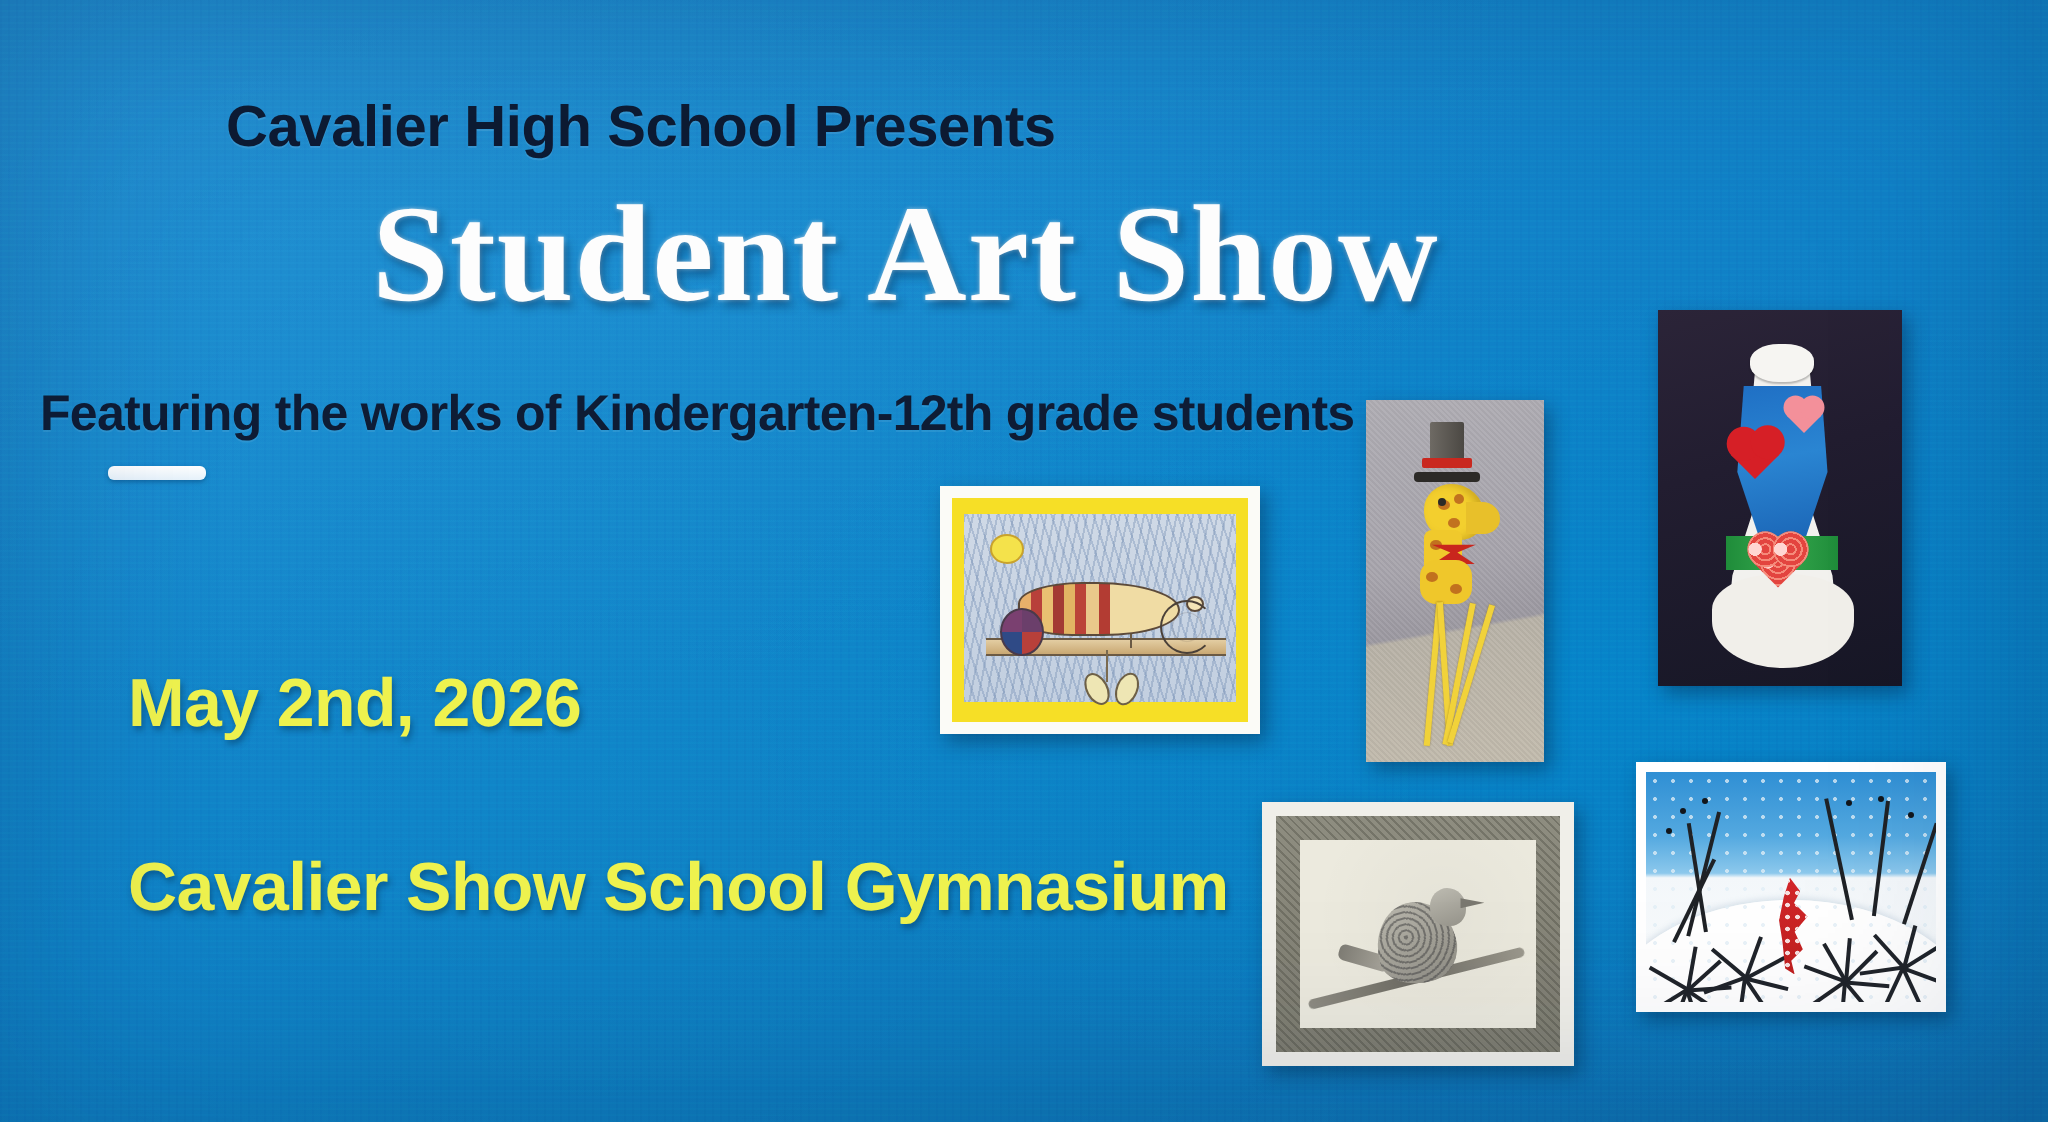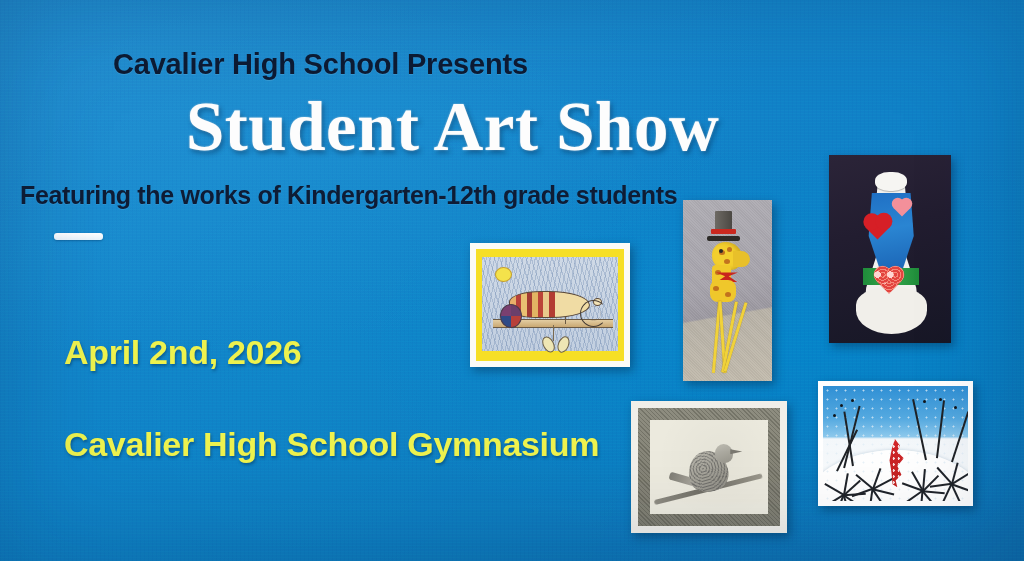--- a/index.html
+++ b/index.html
@@ -48,21 +48,21 @@
   }
   #title{
     left:186px; top:88px;
     font-family:"Liberation Serif", serif;
     font-size:69px; font-weight:bold;
     letter-spacing:.5px;
     color:#fdfdfd;
     text-shadow:2px 3px 5px rgba(0,40,80,.45), 0 0 2px rgba(255,255,255,.6);
   }
   #featuring{
-    left:20px; top:181px;
+    left:20px; top:193px;
     font-size:25px; font-weight:bold;
     letter-spacing:-.35px;
     color:#0e1c35;
     text-shadow:0 1px 0 rgba(255,255,255,.08);
   }
   #rule{
     position:absolute;
     left:54px; top:233px;
     width:49px; height:7px;
     background:linear-gradient(180deg,#ffffff,#e6f2fb);
@@ -379,24 +379,24 @@
 <div id="poster">
 
   <div class="txt" id="presents">Cavalier High School Presents</div>
 
   <div class="txt" id="title">Student Art Show</div>
 
   <div class="txt" id="featuring">Featuring the works of Kindergarten-12th grade students</div>
 
   <div id="rule"></div>
 
-  <div class="txt yellowline" id="date">April 2nd, 2026</div>
-
-
-  <div class="txt yellowline" id="place">Cavalier High School Gymnasium</div>
+  <div class="txt yellowline" id="date">May 2nd, 2026</div>
+
+
+  <div class="txt yellowline" id="place">Cavalier Show School Gymnasium</div>
 
   <div class="art shadow" id="art-chameleon">
     <div class="mat"></div>
     <div class="paper">
       <div class="cham-sun"></div>
       <div class="cham-branch"></div>
       <div class="cham-legs"></div>
       <div class="cham-body"></div>
       <div class="cham-eye"></div>
       <div class="cham-tail"></div>

